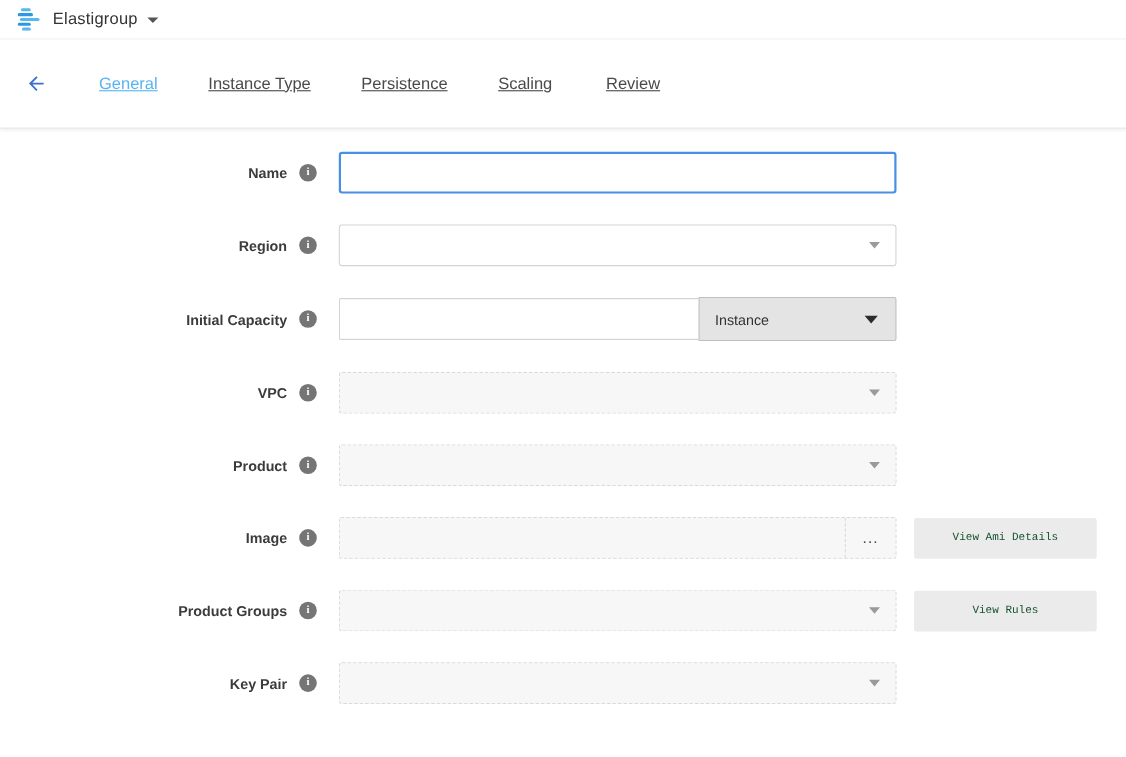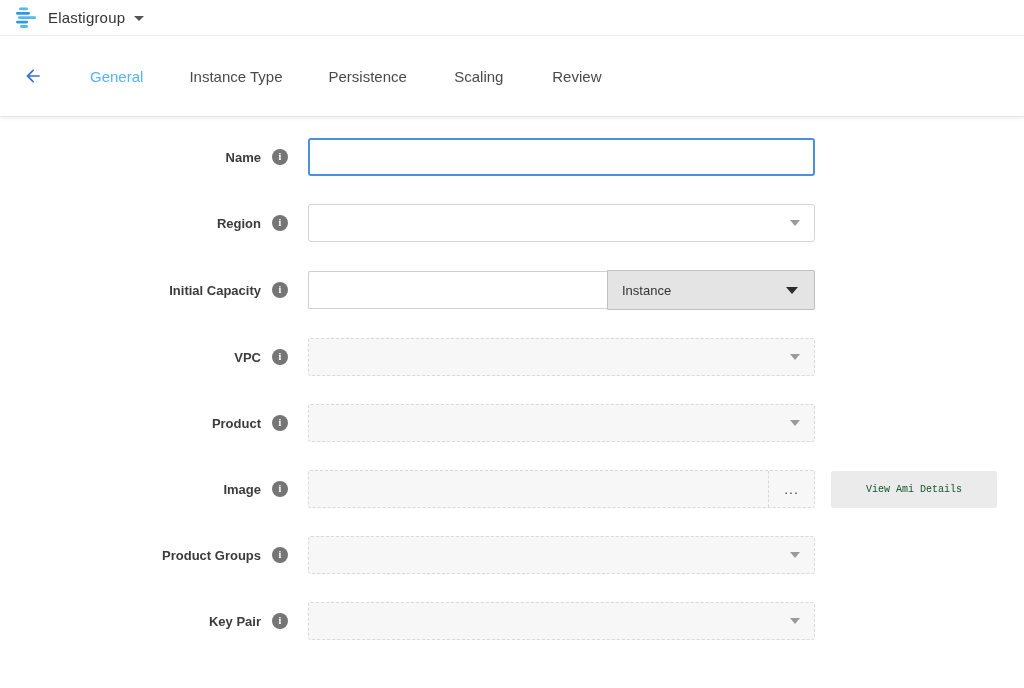--- a/index.html
+++ b/index.html
@@ -16,21 +16,21 @@
     border-top: 5px solid #555; }
 
   
   .tabbar { height: 81px; display: flex; align-items: center; background: #fff;
     border-bottom: 1px solid #e4e4e4; box-shadow: 0 2px 3px rgba(0,0,0,0.05);
     padding-left: 22px; position: relative; }
   .back-btn { width: 22px; height: 22px; cursor: pointer; margin-right: 46px;
     display: flex; align-items: center; justify-content: center; }
   .tabs { display: flex; align-items: center; }
   .tab { font-size: 15px; color: #4a4a4a; cursor: pointer; white-space: nowrap;
-    padding: 8px 0; margin-right: 46px; min-width: 52px; text-align: center; }
+    padding: 8px 0; margin-right: 46px; min-width: 52px; text-align: left; text-decoration: underline; }
   .tab.active { color: #57b3f2; }
 
   
   .content { padding-top: 21px; }
   .row { display: flex; align-items: center; margin-bottom: 28px; }
   .label-wrap { width: 288px; display: flex; justify-content: flex-end;
     align-items: center; flex-shrink: 0; }
   .field-label { font-size: 13px; font-weight: bold; color: #3b3b3b;
     white-space: nowrap; }
   .info-icon { width: 16px; height: 16px; border-radius: 50%; background: #757575;
@@ -50,21 +50,21 @@
   .caret { width: 0; height: 0; border-left: 5px solid transparent;
     border-right: 5px solid transparent; border-top: 6px solid #9a9a9a; }
 
   .disabled-ctl { background: #f7f7f7 !important;
     border: 1px dashed #d9d9d9 !important; cursor: default !important; }
 
   
   .cap-input { flex: 1; height: 38px; border: 1px solid #cfcfcf;
     border-right: none; border-radius: 2px 0 0 2px; outline: none;
     padding: 0 10px; font-size: 14px; color: #333; }
-  .unit-select { width: 208px; height: 40px; background: #e4e4e4;
+  .unit-select { width: 180px; height: 40px; background: #e4e4e4;
     border: 1px solid #bfbfbf; display: flex; align-items: center;
     justify-content: space-between; padding: 0 16px 0 14px; cursor: pointer;
     border-radius: 0 2px 2px 0; text-align: right; }
   .unit-select .unit-label { font-size: 13px; color: #333; }
   .unit-select .caret { border-top-color: #2b2b2b; border-top-width: 7px;
     border-left-width: 6px; border-right-width: 6px; }
 
   
   .browse-group { width: 100%; height: 38px; display: flex; align-items: stretch;
     background: #f7f7f7; border: 1px dashed #d9d9d9; border-radius: 2px; }
@@ -186,20 +186,21 @@
   <div class="row">
     <div class="label-wrap">
       <span class="field-label">Product Groups</span>
       <span class="info-icon">i</span>
     </div>
     <div class="field">
       <div class="select disabled-ctl">
         <span class="caret"></span>
       </div>
     </div>
+    <button class="action-btn">View Rules</button>
   </div>
 
   <div class="row">
     <div class="label-wrap">
       <span class="field-label">Key Pair</span>
       <span class="info-icon">i</span>
     </div>
     <div class="field">
       <div class="select disabled-ctl">
         <span class="caret"></span>

